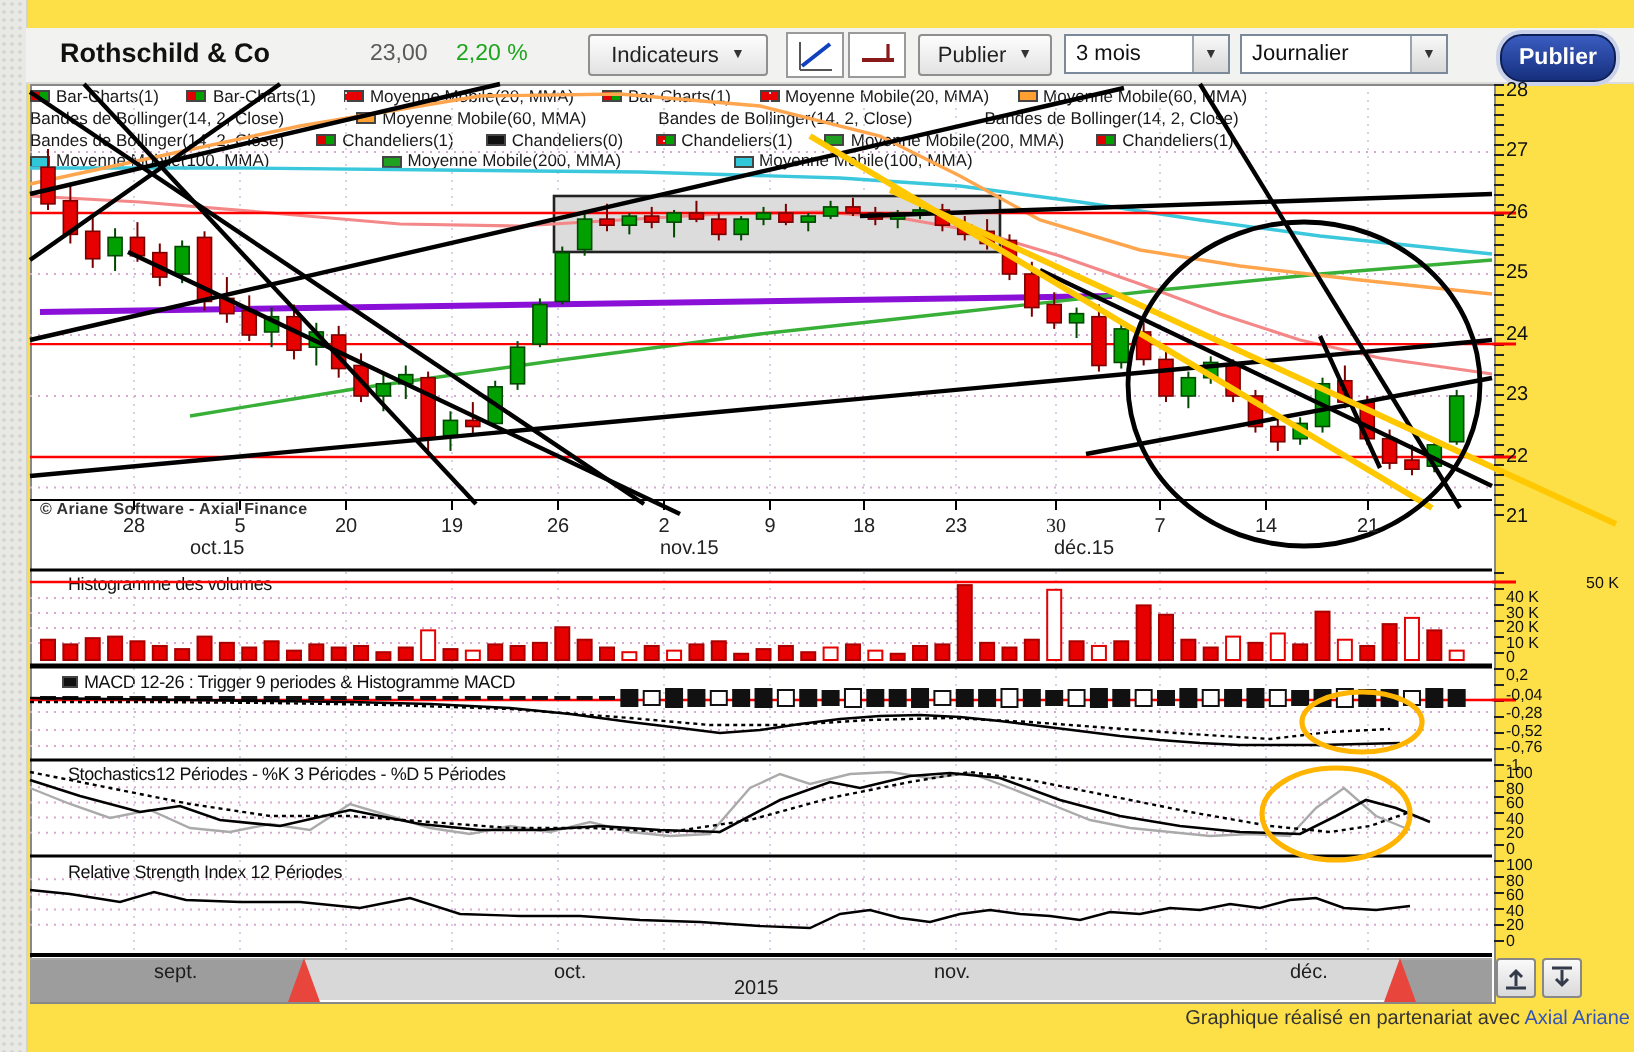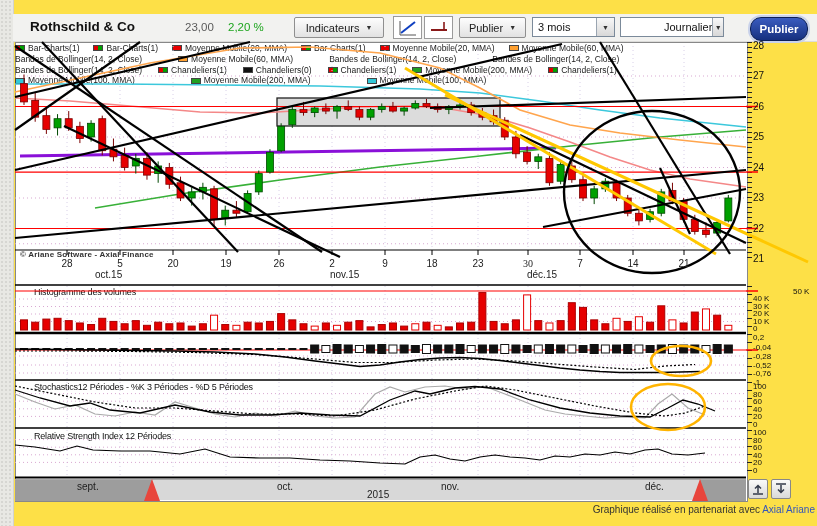--- a/index.html
+++ b/index.html
@@ -78,21 +78,21 @@
       <span>Publier</span>
       <span class="caret">▼</span>
     </div>
 
     <div class="win-select" style="left:519px;width:83px;">
       <div class="val">3 mois</div>
       <div class="drop">
           <span class="caret">▼</span>
         </div>
     </div>
-    <div class="win-select" style="left:607px;width:104px;padding-left:38px;">
+    <div class="win-select" style="left:607px;width:104px;">
       <div class="val">Journalier</div>
       <div class="drop">
           <span class="caret">▼</span>
         </div>
     </div>
 
     <div id="publish">Publier</div>
   </div>
 
   <div id="chart-panel"></div>
@@ -174,32 +174,35 @@
         </span>
         <span class="lg-item">
           <span class="lg-sw" style="background: rgb(48, 200, 216);"></span>
           <span>Moyenne Mobile(100, MMA)</span>
         </span>
       </div>
     </div>
 
   <div id="copyright">© Ariane Software - Axial Finance</div>
   <div class="panel-label" style="left:34px;top:287px;">Histogramme des volumes</div>
+  <div class="panel-label" style="left:31px;top:336px;">
+    <span class="lg-sw" style="background:#111;width:8px;height:6px;margin-right:3px;display:inline-block;"></span><span>MACD 12-26 : Trigger 9 periodes &amp; Histogramme MACD</span>
+  </div>
   <div class="panel-label" style="left:34px;top:382px;">Stochastics12 Périodes  -  %K 3 Périodes  -  %D 5 Périodes</div>
   <div class="panel-label" style="left:34px;top:431px;">Relative Strength Index 12 Périodes</div>
 
   <div id="axis-col"></div>
   <div id="date-axis"></div>
 
   <div id="timeline">
     <div class="tl-dark" style="left:0;width:137px;"></div>
     <div class="tl-dark" style="left:685px;width:46px;"></div>
     <div class="tl-lbl" style="left:62px;">sept.</div>
     <div class="tl-lbl" style="left:262px;">oct.</div>
-    <div class="tl-lbl" style="left:426px;">nov.</div>
+    <div class="tl-lbl" style="left:452px;">nov.</div>
     <div class="tl-lbl" style="left:630px;">déc.</div>
     <div class="tl-year" style="left:352px;">2015</div>
     <div class="tl-tri" style="left:129px;"></div>
     <div class="tl-tri" style="left:677px;"></div>
   </div>
 
   <div class="mini-btn" style="left:748px;">
     <svg width="14" height="14">
       <path d="M2,12 h10 M7,11 V4 M4,6.5 L7,3.5 L10,6.5" fill="none" stroke="#333a4a" stroke-width="1.5"></path>
     </svg>

